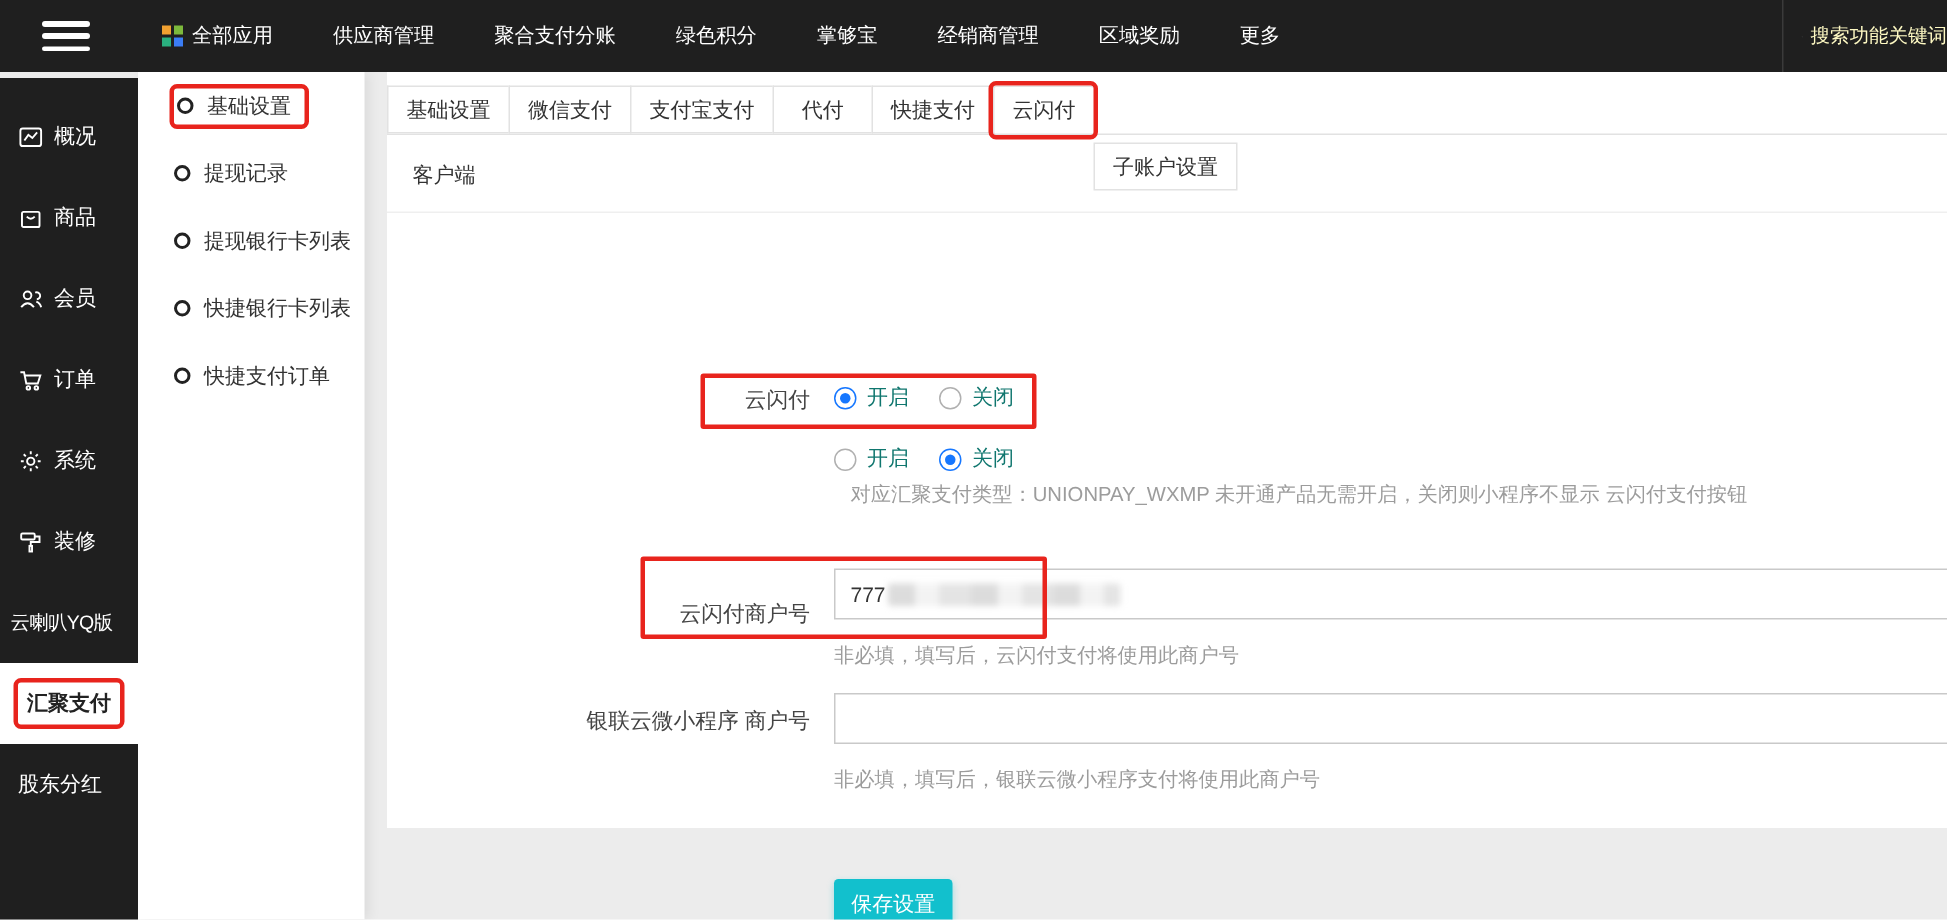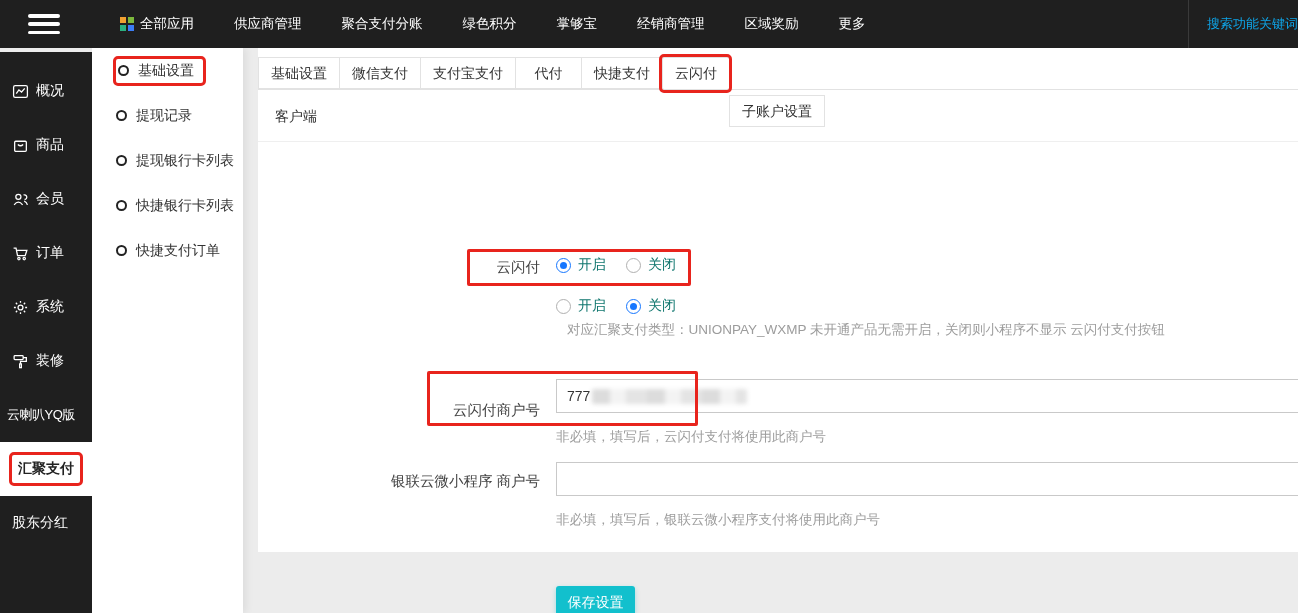--- a/index.html
+++ b/index.html
@@ -1,28 +1,28 @@
 <!DOCTYPE html>
 <html><head>
 <meta charset="utf-8">
 <style>
   * { margin:0; padding:0; box-sizing:border-box; }
   html,body { width:1298px; height:613px; overflow:hidden; }
   body { position:relative; background:#ececec; font-family:"Liberation Sans","DejaVu Sans",sans-serif; color:#333; }
 
   
-  .topbar { position:absolute; left:0; top:0; width:1298px; height:48px; background:#1f1f1f; display:flex; align-items:center; z-index:5;gap:12px; }
+  .topbar { position:absolute; left:0; top:0; width:1298px; height:48px; background:#1f1f1f; display:flex; align-items:center; z-index:5; }
   .hamburger { width:32px; height:20px; margin-left:28px; display:flex; flex-direction:column; justify-content:space-between; cursor:pointer; }
   .hamburger i { display:block; height:3.5px; background:#fff; border-radius:2px; }
   .topnav { display:flex; align-items:center; margin-left:48px; gap:40px; }
   .topnav-item { color:#fff; font-size:13.5px; white-space:nowrap; cursor:pointer; display:flex; align-items:center; gap:6px; }
   .appgrid { width:14px; height:14px; display:grid; grid-template-columns:6px 6px; grid-template-rows:6px 6px; gap:2px; }
   .appgrid i:nth-child(1){background:#f0a030;} .appgrid i:nth-child(2){background:#7cb93c;}
   .appgrid i:nth-child(3){background:#2ab07f;} .appgrid i:nth-child(4){background:#3b7df5;}
-  .search { position:absolute; right:0; top:0; height:48px; width:110px; display:flex; align-items:center; border-left:1px solid #3a3a3a; padding-left:12px; overflow:hidden; color:#0ea5e9; font-size:13px; white-space:nowrap; gap:5px; cursor:pointer; }
+  .search { position:absolute; right:0; top:0; height:48px; width:110px; display:flex; align-items:center; border-left:1px solid #3a3a3a; padding-left:12px; overflow:hidden; color:#fef9c3; font-size:13px; white-space:nowrap; gap:5px; cursor:pointer; }
 
   
   .sidebar { position:absolute; left:0; top:52px; width:92px; height:565px; background:#1f1f1f; padding-top:12px; z-index:4; }
   .side-item { height:54px; display:flex; align-items:center; padding-left:12px; gap:7px; color:#fff; font-size:14px; cursor:pointer; }
   .side-item.small { font-size:13px; padding-left:7px; letter-spacing:-0.5px; }
   .side-item.active { background:#fff; color:#222; font-weight:bold; }
   .side-icon { width:17px; height:17px; flex:0 0 17px; display:inline-flex; }
   .side-icon svg { width:17px; height:17px; }
 
   

